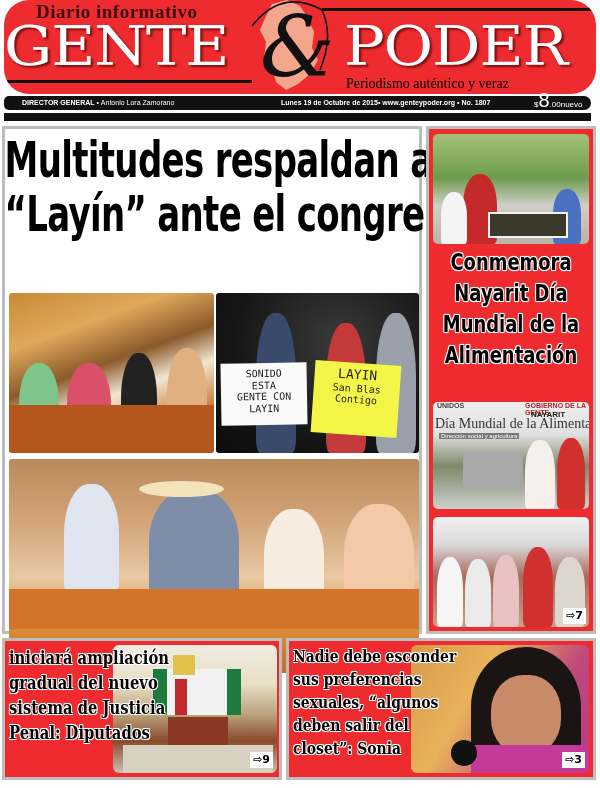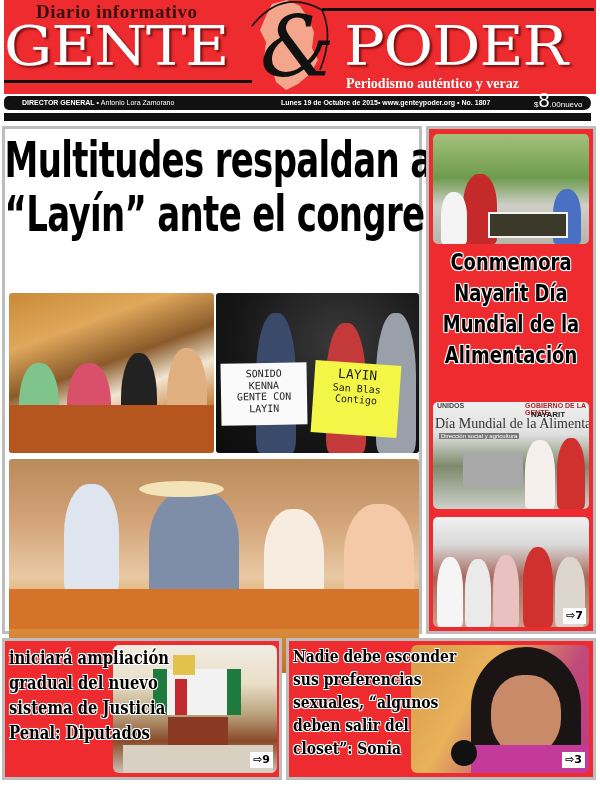--- a/index.html
+++ b/index.html
@@ -1,27 +1,27 @@
 <!DOCTYPE html>
 <html><head>
 <meta charset="utf-8">
 <style>
   * { box-sizing: border-box; margin: 0; padding: 0; }
   html, body { width: 600px; height: 788px; overflow: hidden; background: #ffffff; }
   body { position: relative; font-family: "Liberation Sans", sans-serif; }
 
   
-  .masthead { position: absolute; left: 4px; top: 0; width: 592px; height: 94px; background: #ee2b2e; overflow: hidden; }
+  .masthead { position: absolute; left: 4px; top: 0; width: 592px; height: 94px; background: #ee2b2e; overflow: hidden; border-radius: 25px; }
   .tagline-top { position: absolute; left: 32px; top: 1px; font-family: "Liberation Serif", serif; font-weight: bold; font-size: 19px; color: #3a1212; letter-spacing: 0.5px; }
   .brand-left, .brand-right { position: absolute; font-family: "DejaVu Serif", serif; color: #ffffff; font-size: 54px; line-height: 1; letter-spacing: -1px; text-shadow: 2px 2px 2px #7a1010; }
   .brand-left { left: 0px; top: 20px; transform: scaleX(1.12); transform-origin: left; }
   .brand-right { left: 340px; top: 20px; transform: scaleX(1.12); transform-origin: left; }
   .line-left { position: absolute; left: 0px; top: 80px; width: 248px; height: 3px; background: #111; }
   .line-right { position: absolute; left: 318px; top: 8px; width: 272px; height: 3px; background: #111; }
-  .tagline-bottom { position: absolute; left: 342px; top: 76px; font-family: "Liberation Serif", serif; font-weight: bold; font-size: 14px; color: #ffffff; }
+  .tagline-bottom { position: absolute; left: 342px; top: 76px; font-family: "Liberation Serif", serif; font-weight: normal; font-size: 14px; color: #000000; }
   .logo-emblem { position: absolute; left: 238px; top: -4px; width: 90px; height: 98px; }
 
   
   .infobar { position: absolute; left: 4px; top: 96px; width: 587px; height: 14px; background: #111; border-radius: 7px 10px 10px 7px; color: #fff; font-size: 7px; font-weight: bold; }
   .infobar .director { position: absolute; left: 18px; top: 3px; }
   .infobar .director .nm { font-weight: normal; }
   .infobar .dateline { position: absolute; left: 277px; top: 3px; }
   .infobar .price { position: absolute; left: 530px; top: -6px; font-size: 8px; font-weight: normal; }
   .infobar .price .big { font-size: 20px; font-weight: normal; line-height: 1; }
   .thick-rule { position: absolute; left: 4px; top: 113px; width: 587px; height: 8px; background: #111; }
@@ -118,21 +118,21 @@
     <div class="person" style="left:158px;top:55px;width:40px;height:105px;background:#e0b080;"></div>
     <div style="position:absolute;left:0;top:112px;width:205px;height:48px;background:#b5561f;"></div>
   </div>
 
   <div class="photo photo-b">
     <div class="person" style="left:40px;top:20px;width:40px;height:140px;background:#3a4a6a;"></div>
     <div class="person" style="left:110px;top:30px;width:40px;height:130px;background:#c43a3a;"></div>
     <div class="person" style="left:160px;top:20px;width:40px;height:140px;background:#9aa0aa;"></div>
     <div class="sign sign-1">
       <div>SONIDO</div>
-      <div>KENNA</div>
+      <div>ESTA</div>
       <div>GENTE CON</div>
       <div>LAYIN</div>
     </div>
     <div class="sign sign-2">
       <div style="font-size:13px">LAYIN</div>
       <div>San Blas</div>
       <div>Contigo</div>
     </div>
   </div>
 

